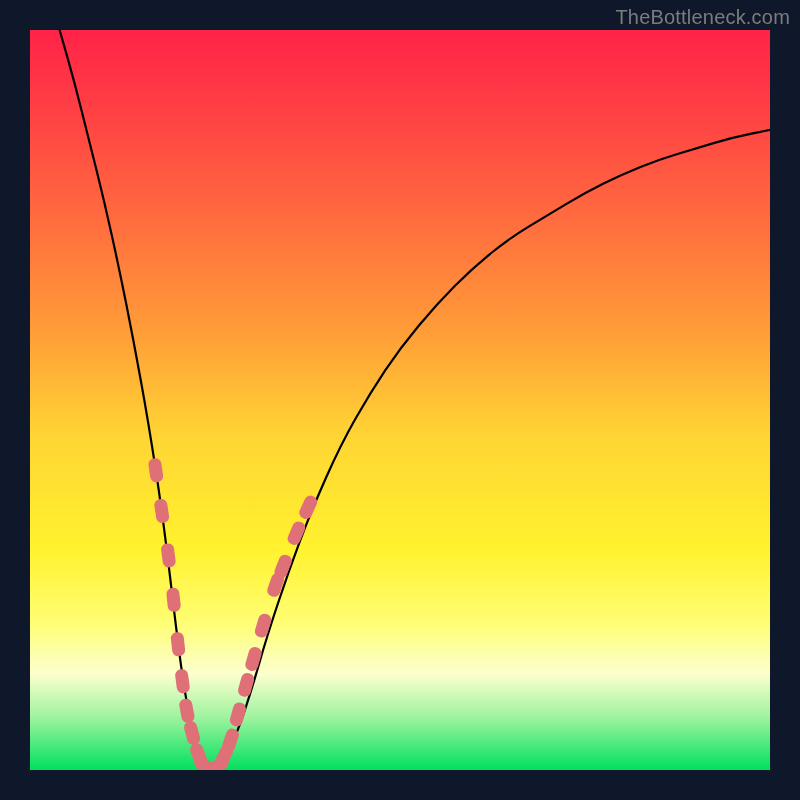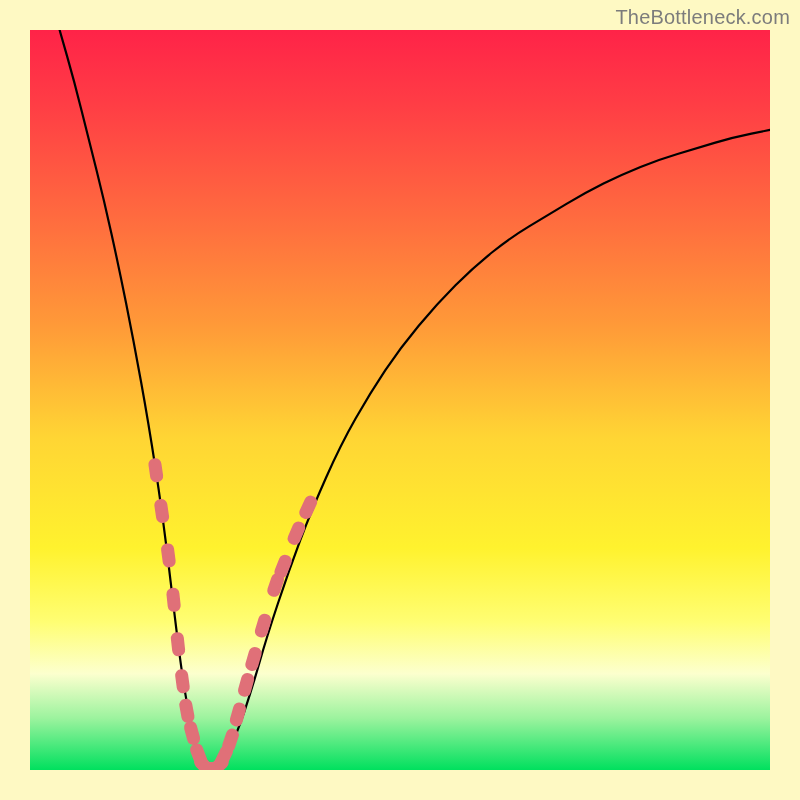--- a/index.html
+++ b/index.html
@@ -10,21 +10,21 @@
     overflow: hidden;
     background: #000;
     font-family: Arial, Helvetica, sans-serif;
   }
   .frame {
     position: absolute;
     top: 0;
     left: 0;
     width: 800px;
     height: 800px;
-    background: #fef9c3;
+    background: #0f172a;
   }
   .plot-area {
     position: absolute;
     top: 30px;
     left: 30px;
     width: 740px;
     height: 740px;
     background: linear-gradient(to bottom,
       #ff2348 0%,
       #ff3d45 10%,

